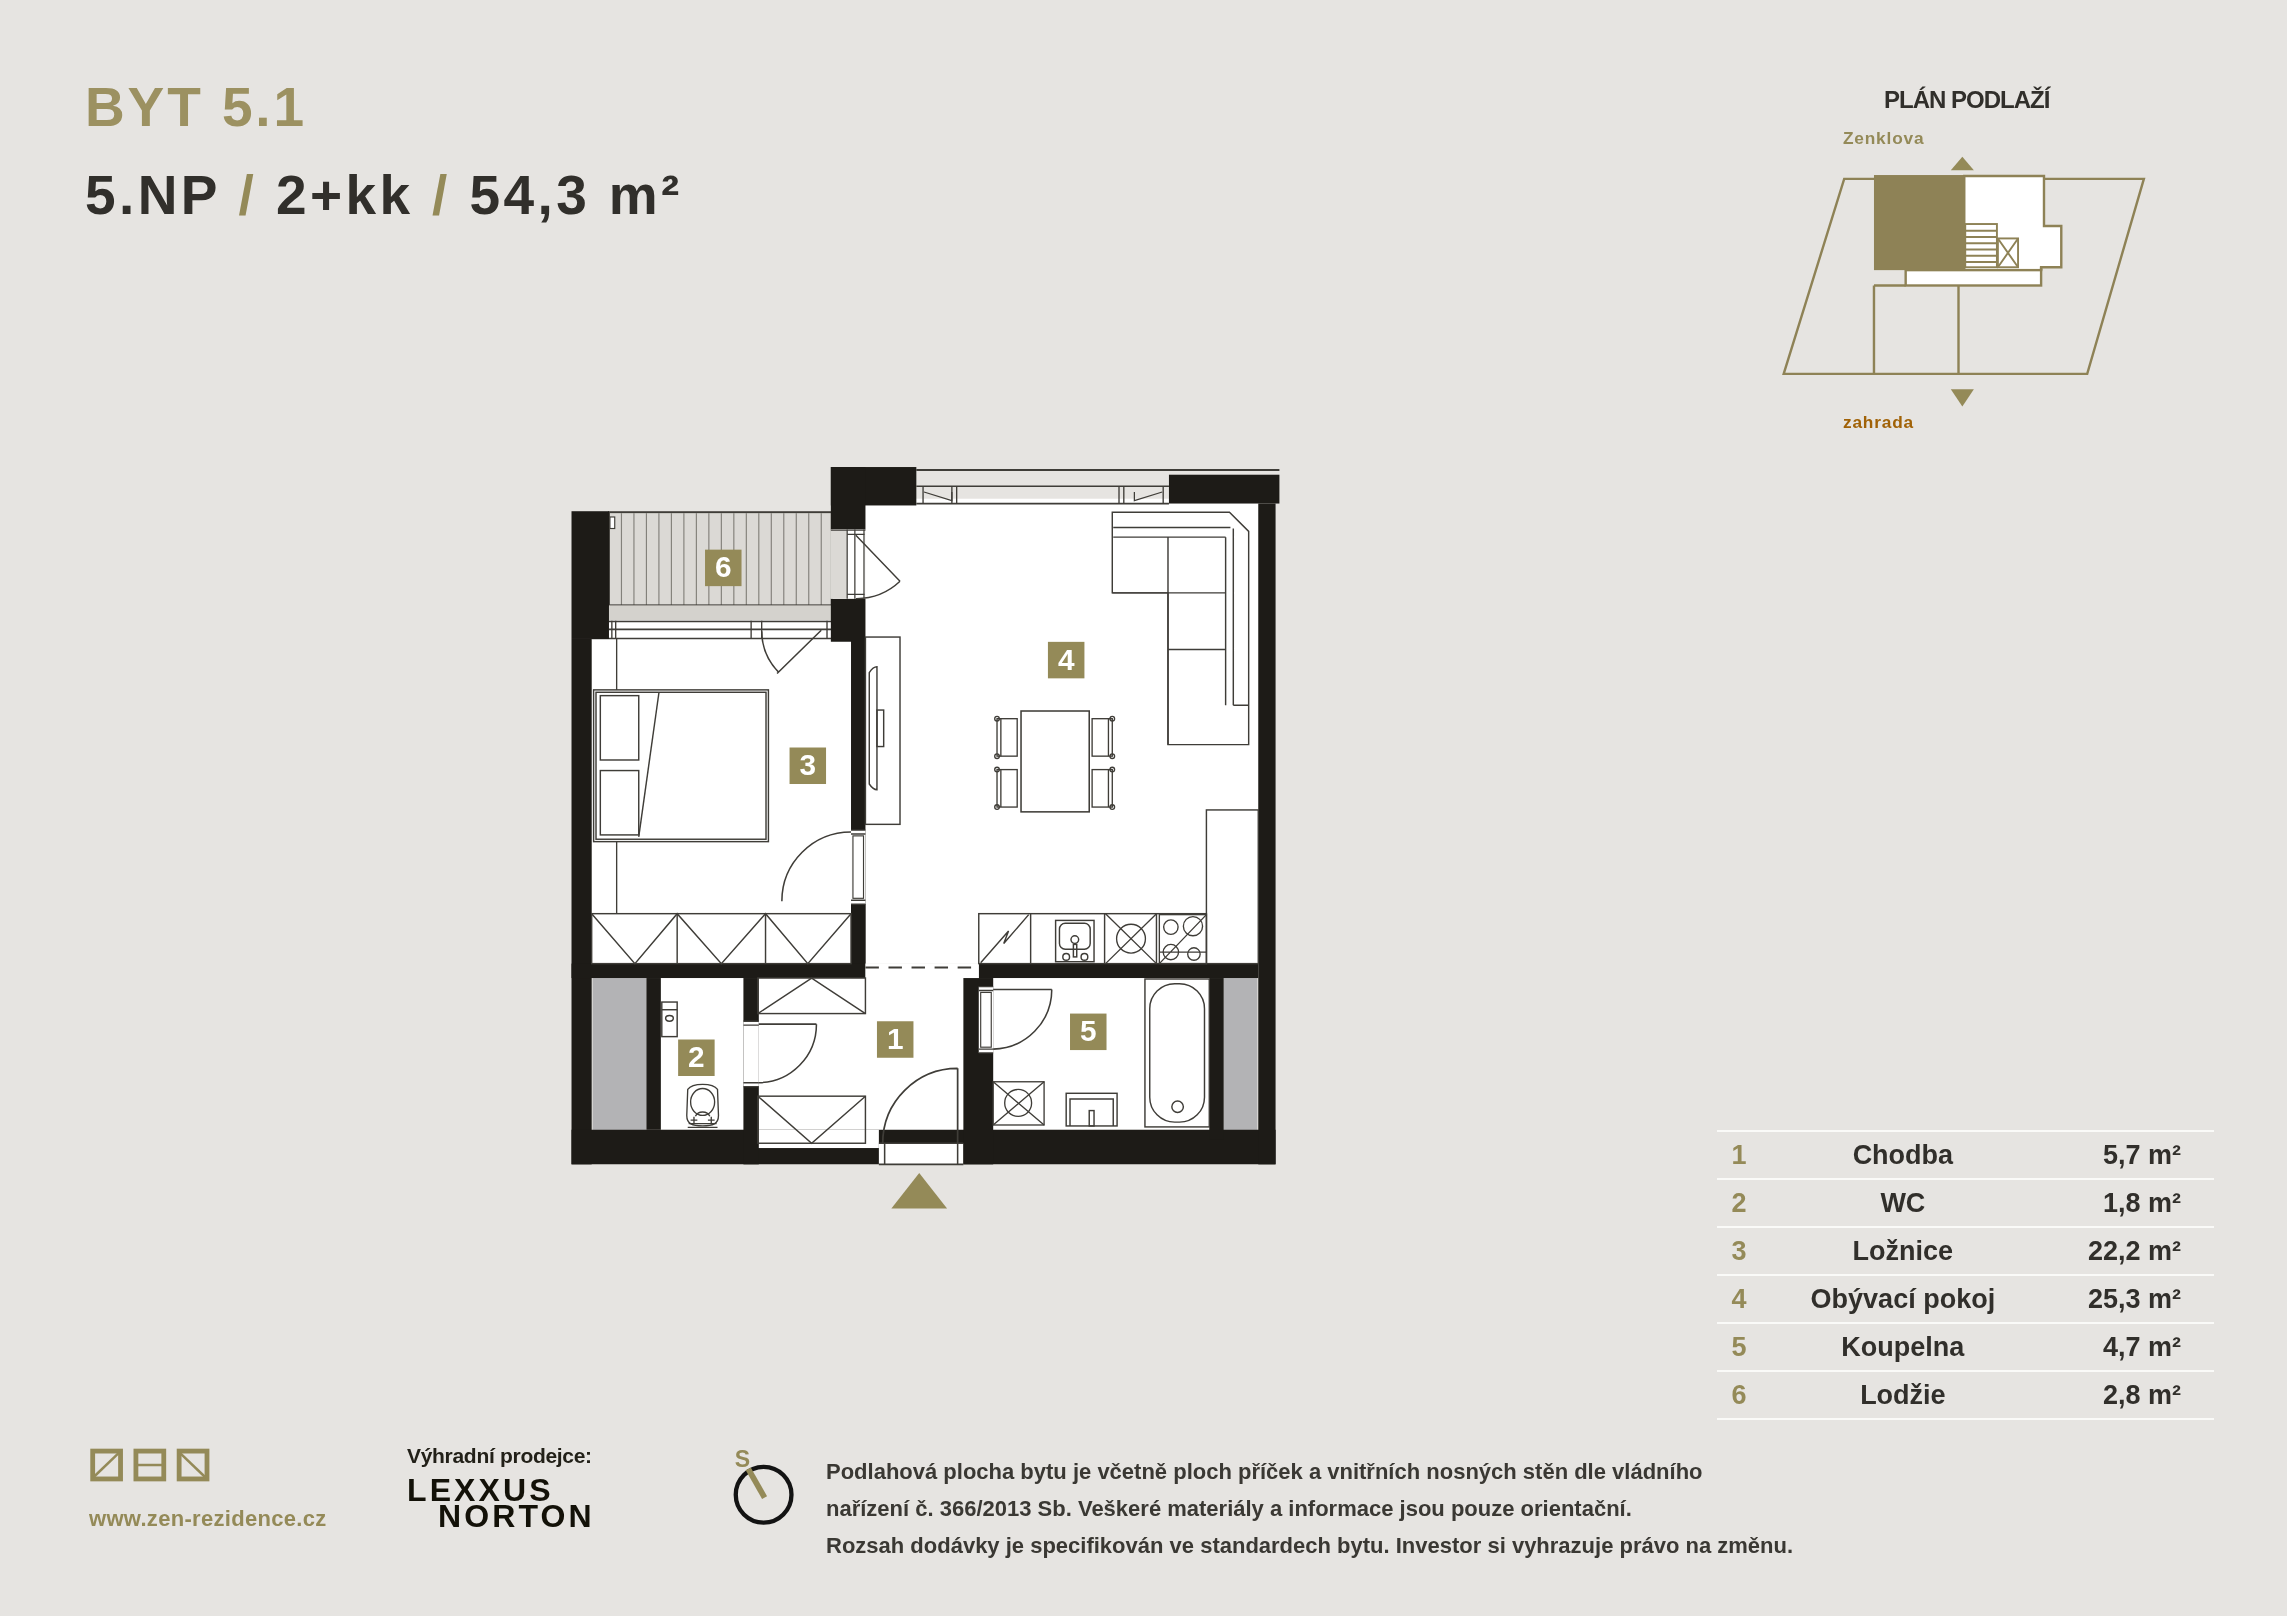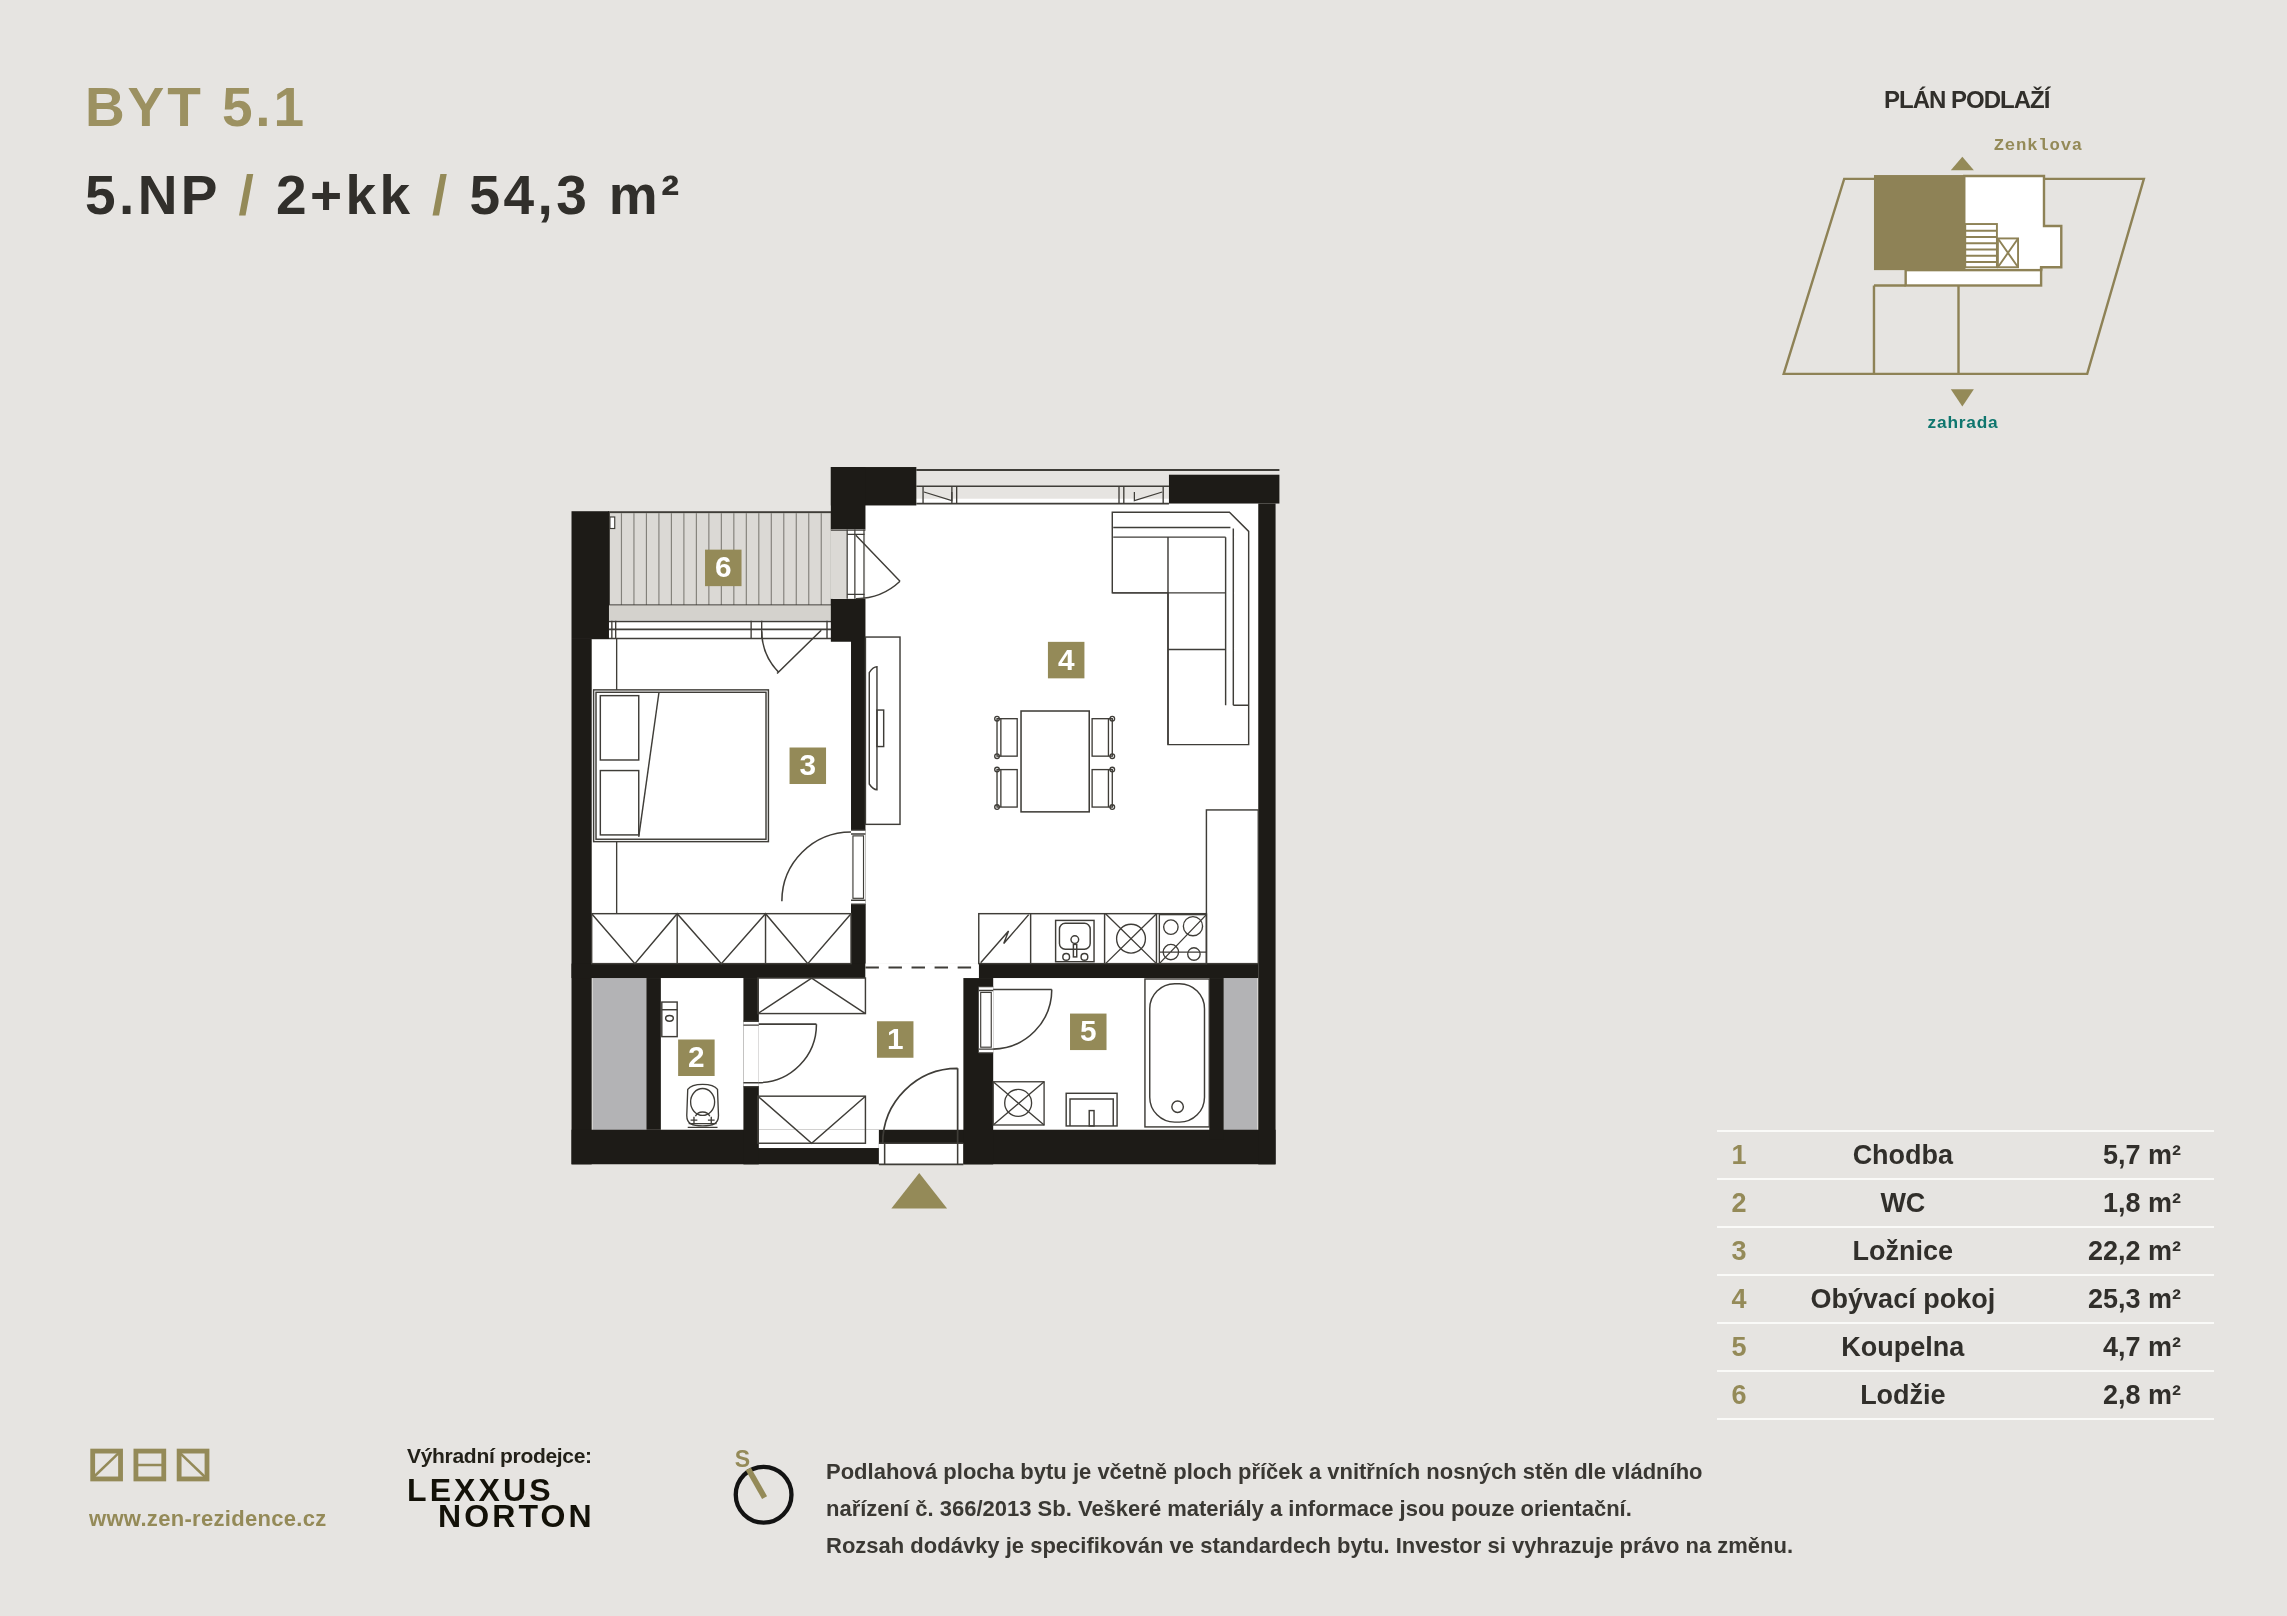--- a/index.html
+++ b/index.html
@@ -3,22 +3,22 @@
 <meta charset="utf-8">
 <title>BYT 5.1</title>
 <style>
   html,body{margin:0;padding:0;}
   body{width:2287px;height:1617px;background:#e6e4e1;font-family:"Liberation Sans",sans-serif;position:relative;overflow:hidden;}
   .abs{position:absolute;}
   .title{left:85px;top:75px;font-size:55px;font-weight:bold;color:#9c9161;letter-spacing:2.9px;}
   .subtitle{left:85px;top:163px;font-size:55px;font-weight:bold;color:#312f2b;letter-spacing:3.4px;}
   .subtitle .g{color:#948a58;}
   .plantitle{left:1884px;top:86px;font-size:24px;font-weight:bold;color:#312f2b;letter-spacing:-1px;}
-  .zenklova{left:1843px;top:136px;width:240px;text-align:right;font-size:17.3px;font-weight:bold;color:#948a58;letter-spacing:0.8px;font-family:Liberation Mono, monospace;}
-  .zahrada{left:1843px;top:412px;width:240px;text-align:center;font-size:17.3px;font-weight:bold;color:#0f766e;letter-spacing:0.8px;}
+  .zenklova{left:1843px;top:128px;width:240px;text-align:left;font-size:17.3px;font-weight:bold;color:#948a58;letter-spacing:0.8px;}
+  .zahrada{left:1843px;top:412px;width:240px;font-size:17.3px;font-weight:bold;color:#a16207;letter-spacing:0.8px;}
   .vyhradni{left:407px;top:1444px;font-size:21px;font-weight:bold;color:#222018;letter-spacing:-0.3px;}
   .lexxus{left:407px;top:1472px;font-size:32px;font-weight:bold;color:#131108;letter-spacing:3.1px;}
   .norton{left:438px;top:1498px;font-size:32px;font-weight:bold;color:#131108;letter-spacing:3.1px;}
   .www{left:89px;top:1506px;font-size:22px;font-weight:bold;color:#948a58;letter-spacing:0.3px;}
   .disclaimer{left:826px;top:1453px;font-size:22px;color:#3a3833;line-height:37px;font-weight:bold;}
   table.areas{position:absolute;left:1717px;top:1130px;width:497px;border-collapse:collapse;}
   table.areas td{font-size:27px;font-weight:bold;color:#312f2b;height:46px;padding:0;border-top:2.9px solid #fafaf8;}
   table.areas tr.last td{border-bottom:2.9px solid #fafaf8;}
   table.areas td.num{width:40px;color:#948a58;text-align:left;padding-left:14.4px;}
   table.areas td.name{text-align:center;}

